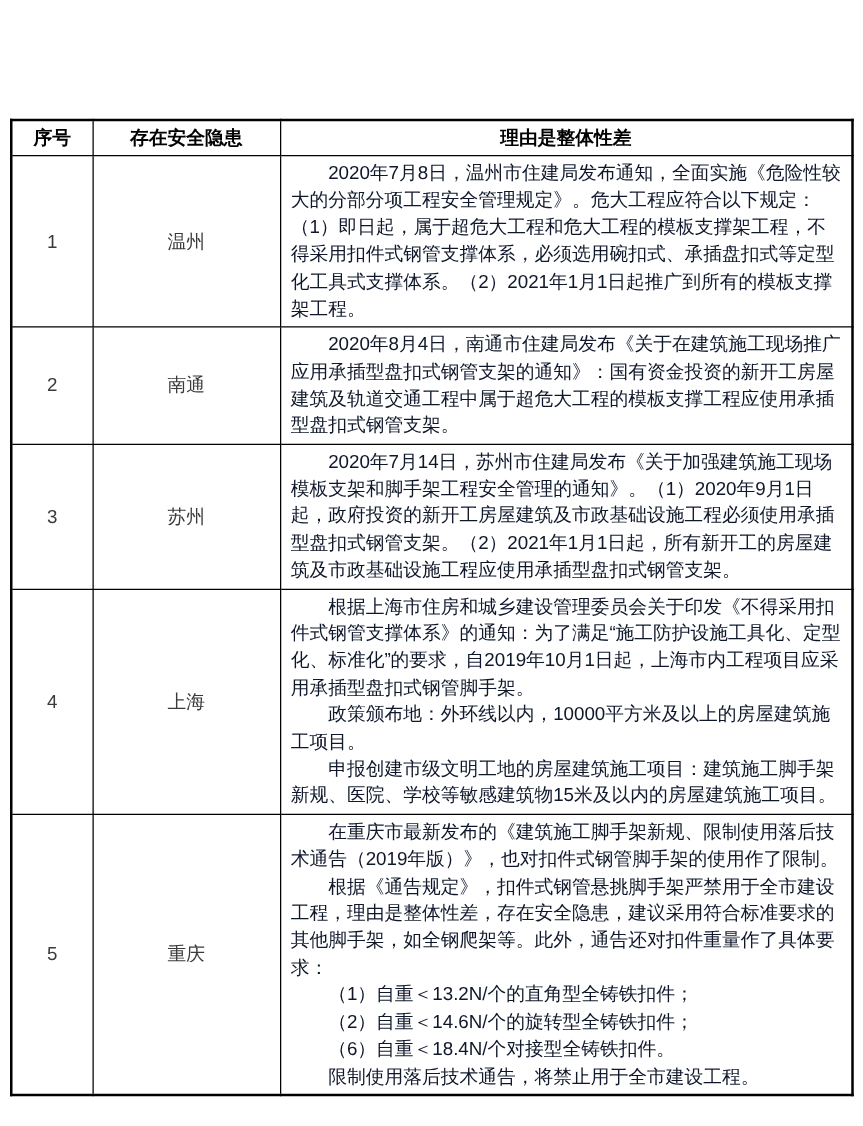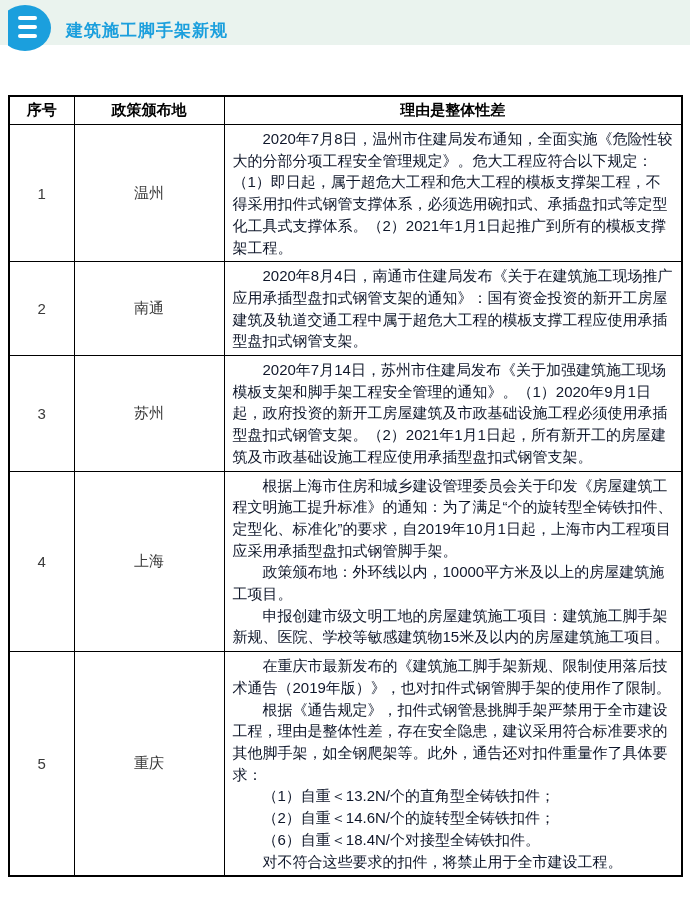--- a/index.html
+++ b/index.html
@@ -97,40 +97,31 @@
   td.cell-req p {
     margin: 0;
     text-indent: 2em;
   }
 </style>
 </head>
 <body>
 
 <div class="page">
 
-  <div class="top-bar">
-    <div class="icon-wrap">
-      <div class="icon-circle"></div>
-      <div class="icon-bar b1"></div>
-      <div class="icon-bar b2"></div>
-      <div class="icon-bar b3"></div>
-    </div>
-    <div class="page-title">建筑施工脚手架新规</div>
-  </div>
 
   <table class="policy-table">
     <colgroup>
       <col class="col-no">
       <col class="col-city">
       <col class="col-req">
     </colgroup>
     <thead>
       <tr>
         <th>序号</th>
-        <th>政策颁布地</th>
+        <th>存在安全隐患</th>
         <th>理由是整体性差</th>
       </tr>
     </thead>
     <tbody>
         <tr>
           <td class="cell-no">1</td>
           <td class="cell-city">温州</td>
           <td class="cell-req">
             <p>2020年7月8日，温州市住建局发布通知，全面实施《危险性较大的分部分项工程安全管理规定》。危大工程应符合以下规定：（1）即日起，属于超危大工程和危大工程的模板支撑架工程，不得采用扣件式钢管支撑体系，必须选用碗扣式、承插盘扣式等定型化工具式支撑体系。（2）2021年1月1日起推广到所有的模板支撑架工程。</p>
           </td>
@@ -146,33 +137,33 @@
           <td class="cell-no">3</td>
           <td class="cell-city">苏州</td>
           <td class="cell-req">
             <p>2020年7月14日，苏州市住建局发布《关于加强建筑施工现场模板支架和脚手架工程安全管理的通知》。（1）2020年9月1日起，政府投资的新开工房屋建筑及市政基础设施工程必须使用承插型盘扣式钢管支架。（2）2021年1月1日起，所有新开工的房屋建筑及市政基础设施工程应使用承插型盘扣式钢管支架。</p>
           </td>
         </tr>
         <tr>
           <td class="cell-no">4</td>
           <td class="cell-city">上海</td>
           <td class="cell-req">
-            <p>根据上海市住房和城乡建设管理委员会关于印发《房屋建筑工程文明施工提升标准》的通知：为了满足“个的旋转型全铸铁扣件、定型化、标准化”的要求，自2019年10月1日起，上海市内工程项目应采用承插型盘扣式钢管脚手架。</p>
+            <p>根据上海市住房和城乡建设管理委员会关于印发《不得采用扣件式钢管支撑体系》的通知：为了满足“施工防护设施工具化、定型化、标准化”的要求，自2019年10月1日起，上海市内工程项目应采用承插型盘扣式钢管脚手架。</p>
             <p>政策颁布地：外环线以内，10000平方米及以上的房屋建筑施工项目。</p>
             <p>申报创建市级文明工地的房屋建筑施工项目：建筑施工脚手架新规、医院、学校等敏感建筑物15米及以内的房屋建筑施工项目。</p>
           </td>
         </tr>
         <tr>
           <td class="cell-no">5</td>
           <td class="cell-city">重庆</td>
           <td class="cell-req">
             <p>在重庆市最新发布的《建筑施工脚手架新规、限制使用落后技术通告（2019年版）》，也对扣件式钢管脚手架的使用作了限制。</p>
             <p>根据《通告规定》，扣件式钢管悬挑脚手架严禁用于全市建设工程，理由是整体性差，存在安全隐患，建议采用符合标准要求的其他脚手架，如全钢爬架等。此外，通告还对扣件重量作了具体要求：</p>
             <p>（1）自重＜13.2N/个的直角型全铸铁扣件；</p>
             <p>（2）自重＜14.6N/个的旋转型全铸铁扣件；</p>
             <p>（6）自重＜18.4N/个对接型全铸铁扣件。</p>
-            <p>对不符合这些要求的扣件，将禁止用于全市建设工程。</p>
+            <p>限制使用落后技术通告，将禁止用于全市建设工程。</p>
           </td>
         </tr>
       </tbody>
   </table>
 
 </div>
 
 </body></html>

